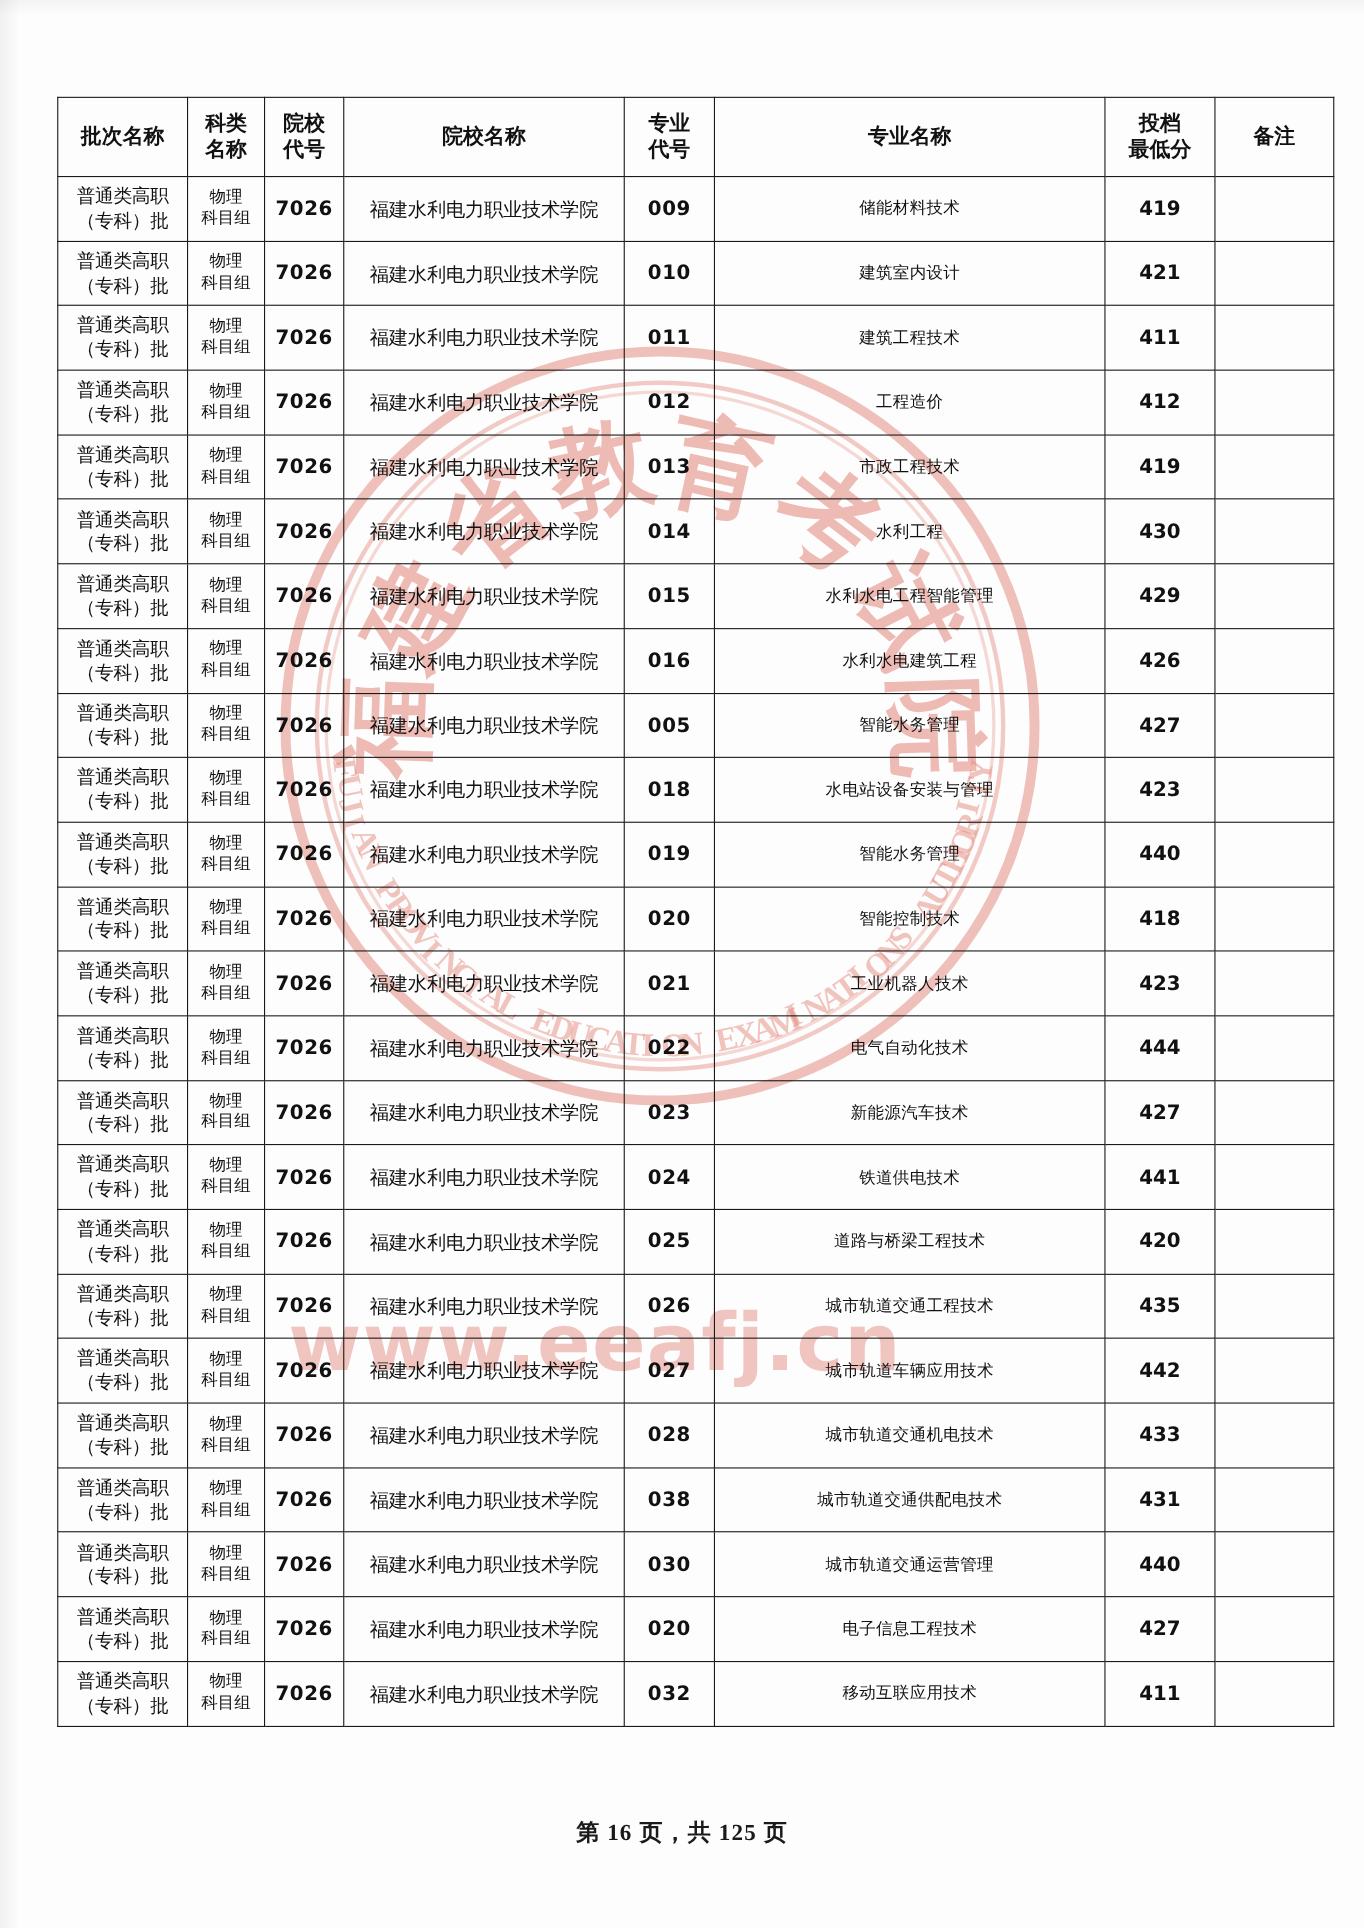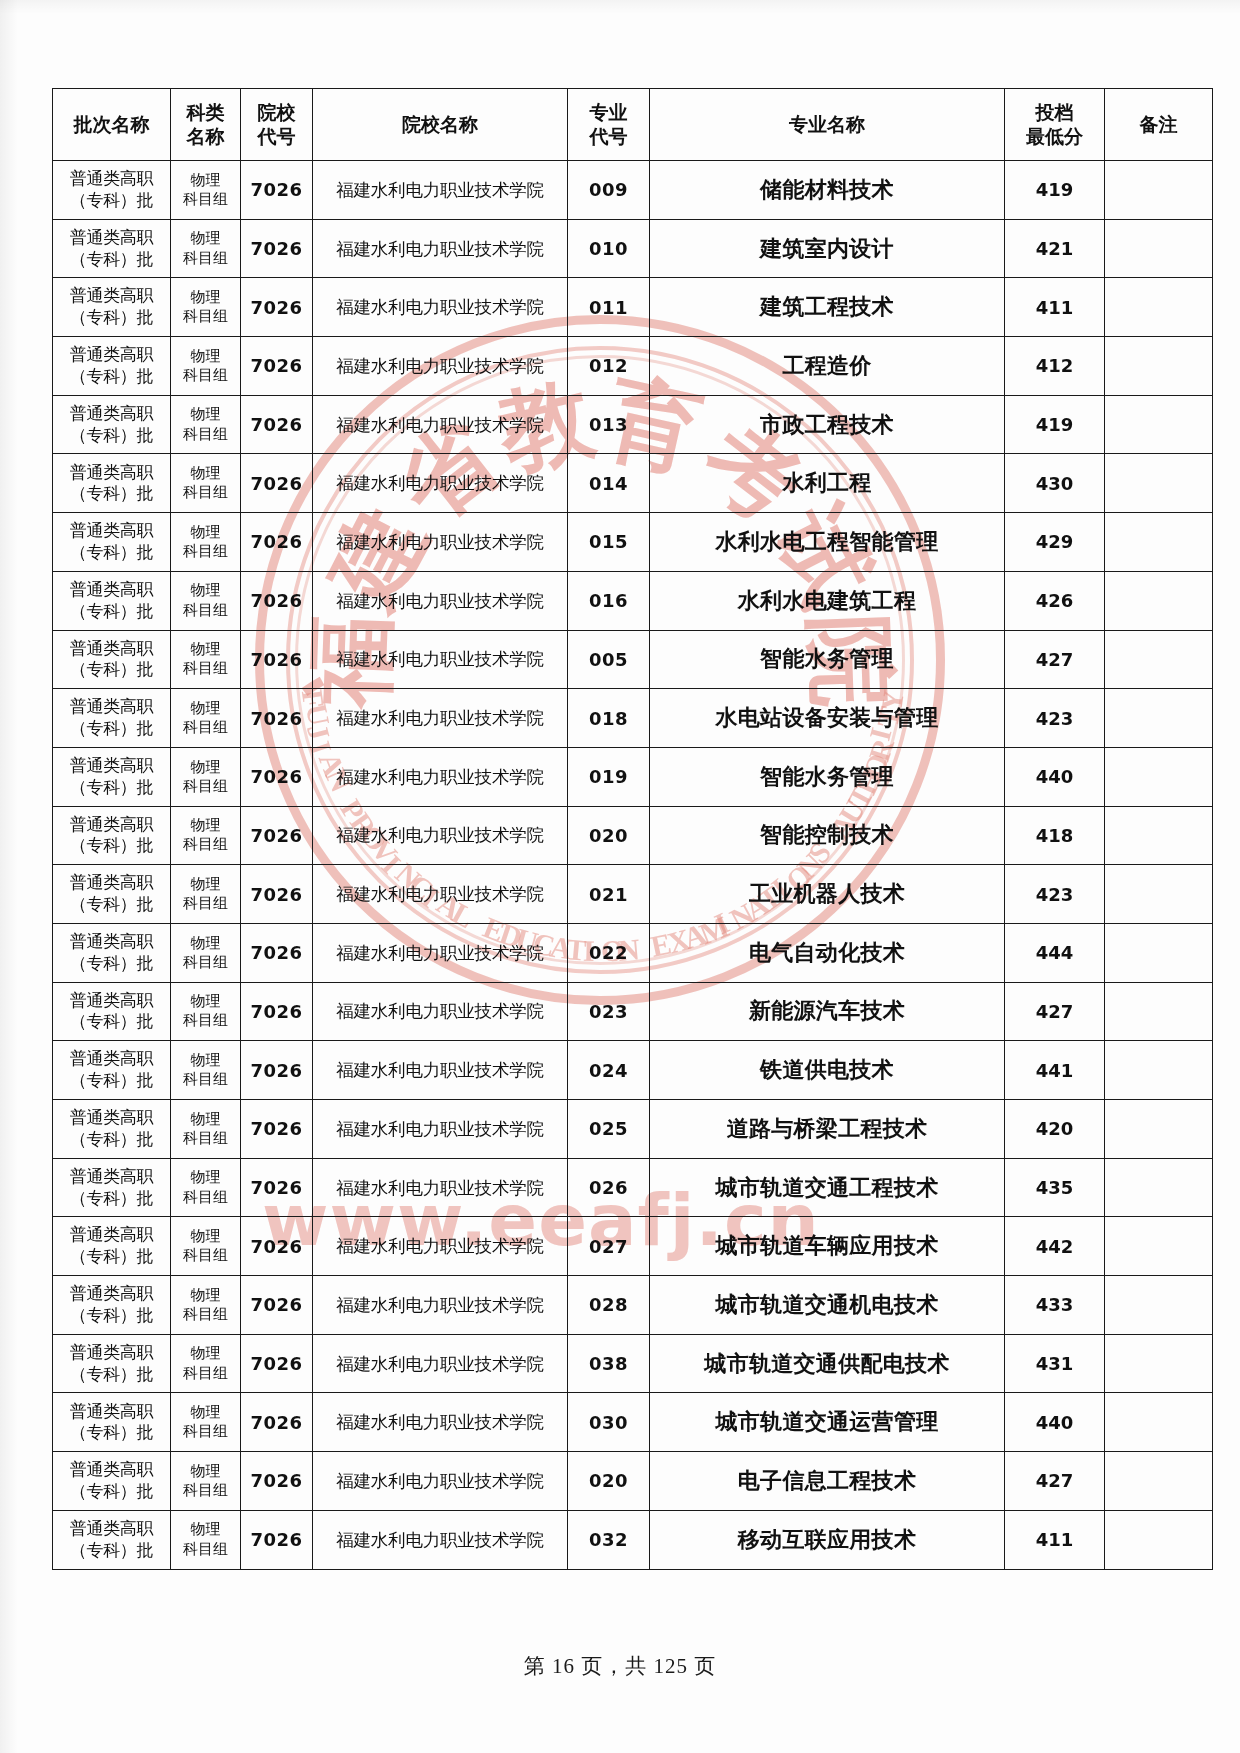--- a/index.html
+++ b/index.html
@@ -152,42 +152,41 @@
     letter-spacing: 0.5px;
   }
   td.school {
     font-size: 17.5px;
     letter-spacing: -0.2px;
     margin-top: 34px;
   }
   td.major {
     text-align: left;
     padding-left: 14px;
-    font-size: 22px;
+    font-size: 15px;
     letter-spacing: 0.3px;
-    font-weight: bold;
   }
   td.score {
     font-family: "DejaVu Sans", sans-serif;
     font-size: 18px;
     font-weight: 700;
   }
   td.remark { }
 
   .two-line { display: block; }
 
   
   .footer {
     position: absolute;
     left: 0; right: 0;
     top: 1652px;
     text-align: center;
     font-family: "Liberation Serif", "DejaVu Serif", serif;
     font-size: 21px;
-    font-weight: 400;
+    font-weight: 700;
     color: #1a1a1a;
     letter-spacing: 1px;
     z-index: 10;
   }
 
   
   .edge-l { position:absolute; left:0; top:0; width:18px; height:100%; background:linear-gradient(90deg, rgba(0,0,0,0.05), rgba(0,0,0,0)); z-index:2;}
   .edge-t { position:absolute; left:0; top:0; height:14px; width:100%; background:linear-gradient(180deg, rgba(0,0,0,0.04), rgba(0,0,0,0)); z-index:2;}
 </style>
 </head>

